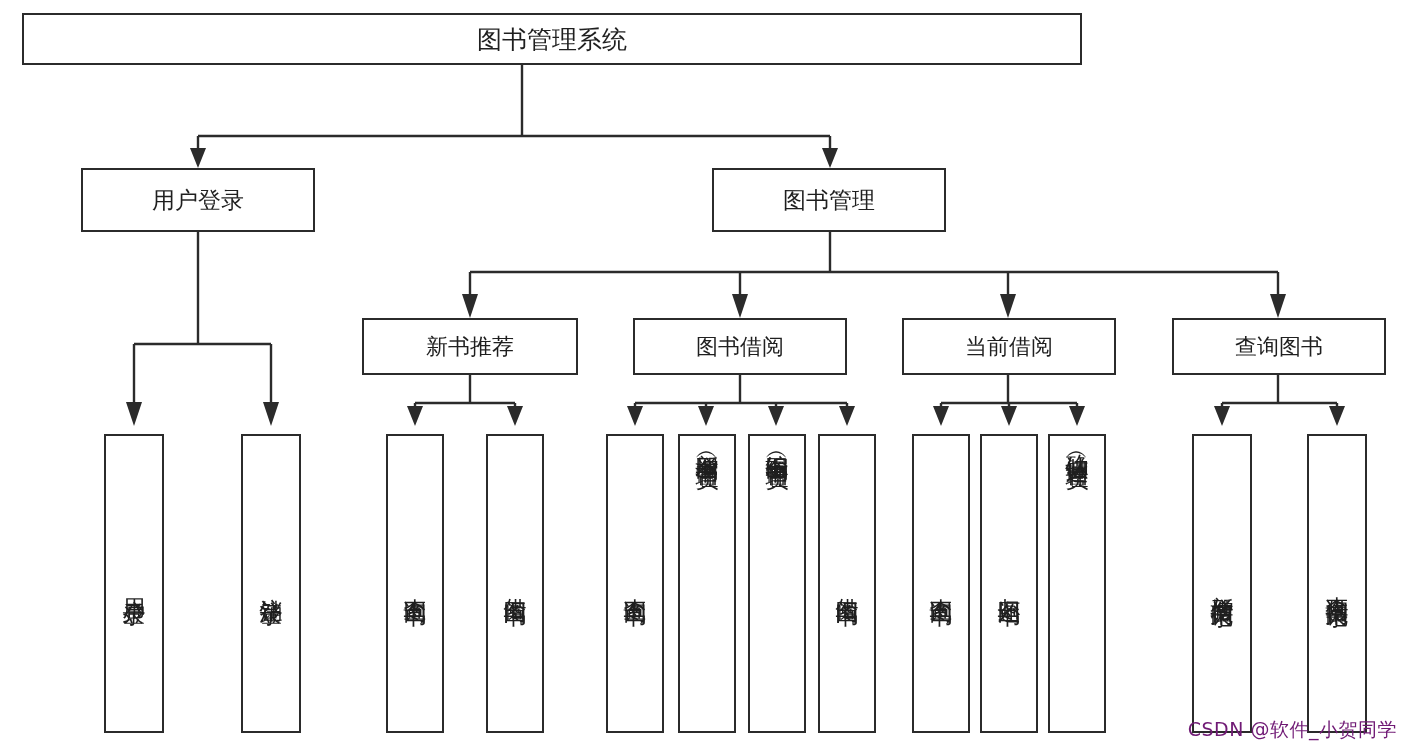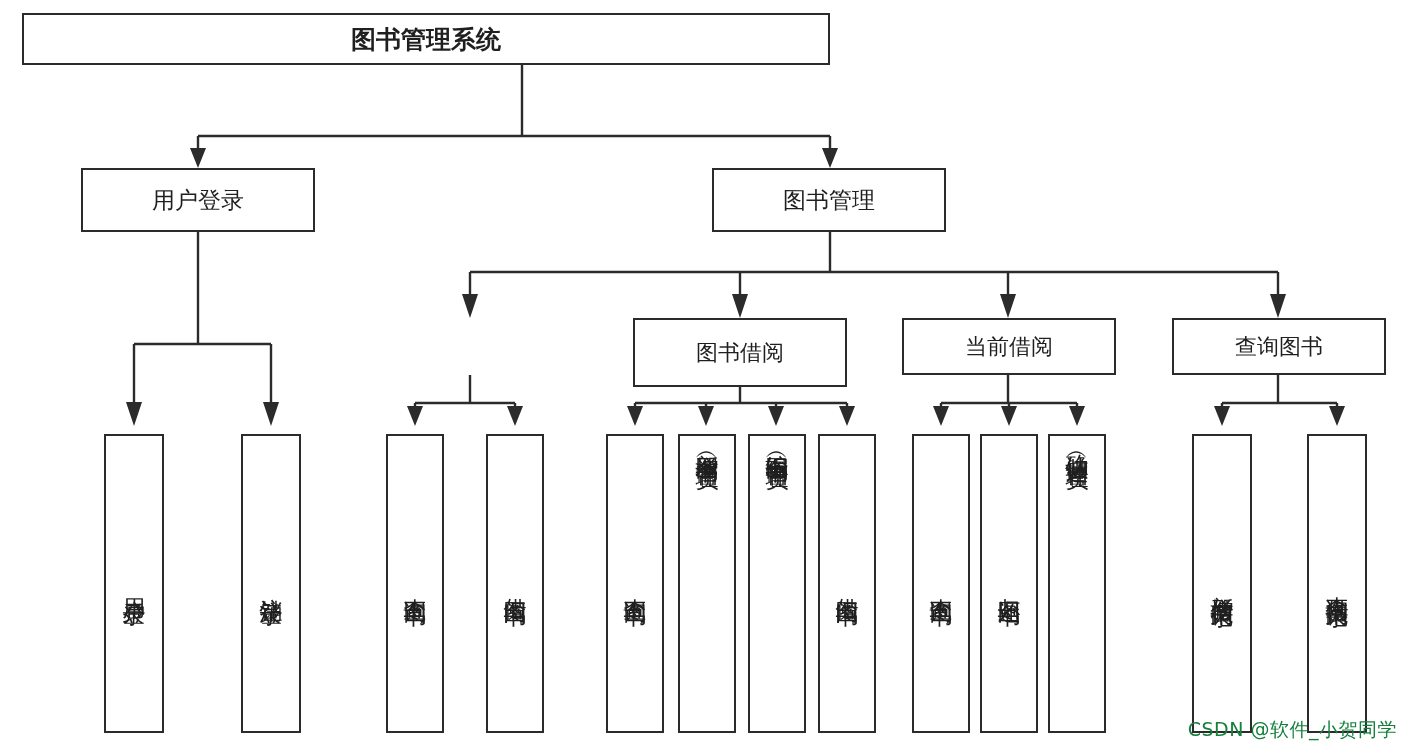--- a/index.html
+++ b/index.html
@@ -65,21 +65,21 @@
   }
   
   .node.leaf.mid{ align-items:center; }
 
   
   #watermark{
     position:absolute;
     right:8px;
     bottom:4px;
     font-size:19px;
-    color:#15803d;
+    color:#701a75;
     white-space:nowrap;
     letter-spacing:0.5px;
     user-select:none;
   }
 </style>
 </head>
 <body>
 
 <div id="canvas">
 
@@ -138,28 +138,29 @@
     <polygon points="1069,406 1085,406 1077,426"></polygon>
 
     <line x1="1278" y1="375" x2="1278" y2="403"></line>
     <line x1="1222" y1="403" x2="1337" y2="403"></line>
     <line x1="1222" y1="403" x2="1222" y2="408"></line>
     <line x1="1337" y1="403" x2="1337" y2="408"></line>
     <polygon points="1214,406 1230,406 1222,426"></polygon>
     <polygon points="1329,406 1345,406 1337,426"></polygon>
   </svg>
 
-  <div class="node root" style="left:22px; top:13px; width:808px; height:52px;font-weight:bold;">图书管理系统</div>
+  <div class="node root" style="left:22px; top:13px; width:1060px; height:52px;">图书管理系统</div>
 
   <div class="node lvl2" style="left:81px; top:168px; width:234px; height:64px;">用户登录</div>
 
   <div class="node lvl2" style="left:712px; top:168px; width:234px; height:64px;">图书管理</div>
 
-
-  <div class="node lvl3" style="left:633px; top:318px; width:214px; height:69px;">图书借阅</div>
+  <div class="node lvl3" style="left:362px; top:318px; width:216px; height:57px;">新书推荐</div>
+
+  <div class="node lvl3" style="left:633px; top:318px; width:214px; height:57px;">图书借阅</div>
 
   <div class="node lvl3" style="left:902px; top:318px; width:214px; height:57px;text-align:center;">当前借阅</div>
 
   <div class="node lvl3" style="left:1172px; top:318px; width:214px; height:57px;">查询图书</div>
 
   <div class="node leaf mid" style="left:104px; top:434px; width:60px; height:299px;">
     <span class="vtext">用户登录</span>
   </div>
 
   <div class="node leaf mid" style="left:241px; top:434px; width:60px; height:299px;">

